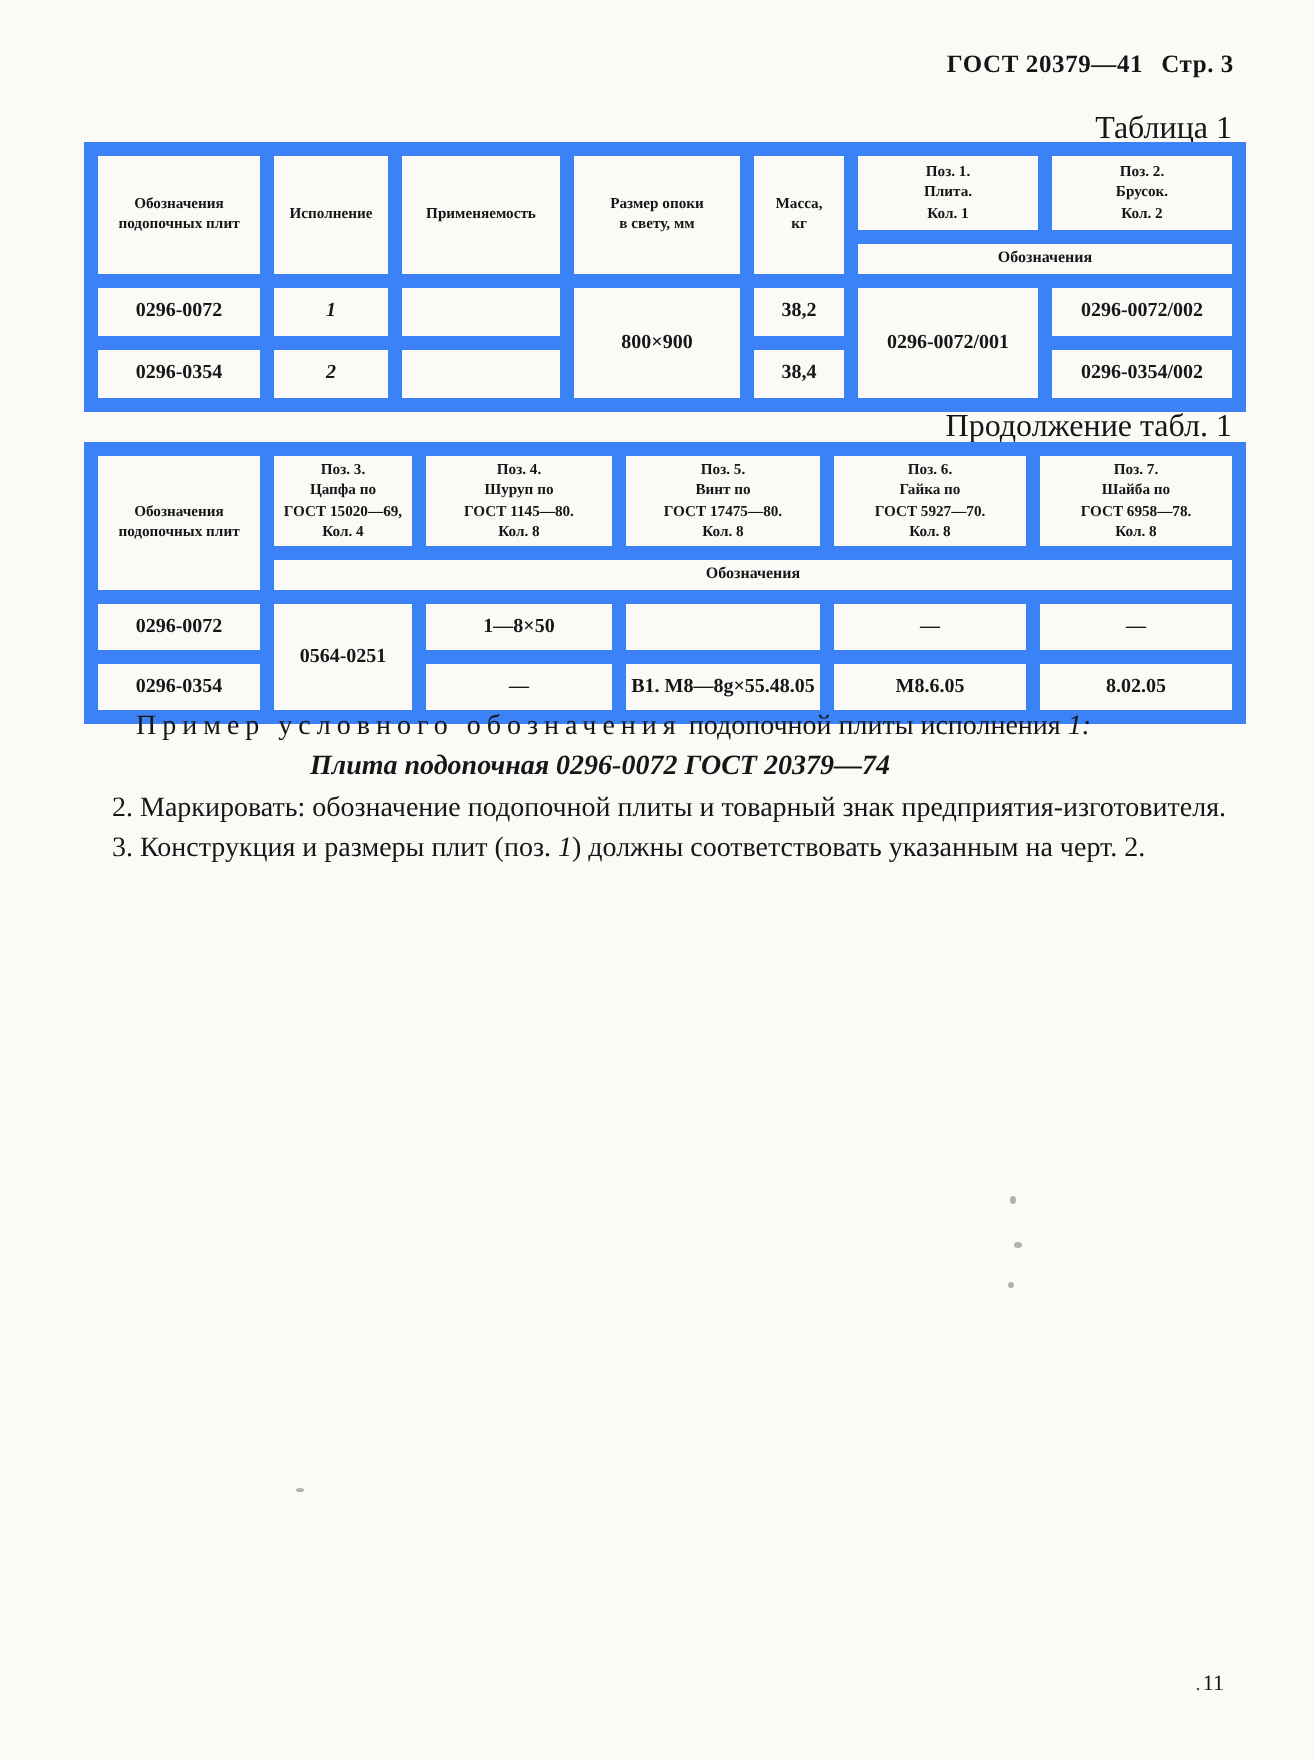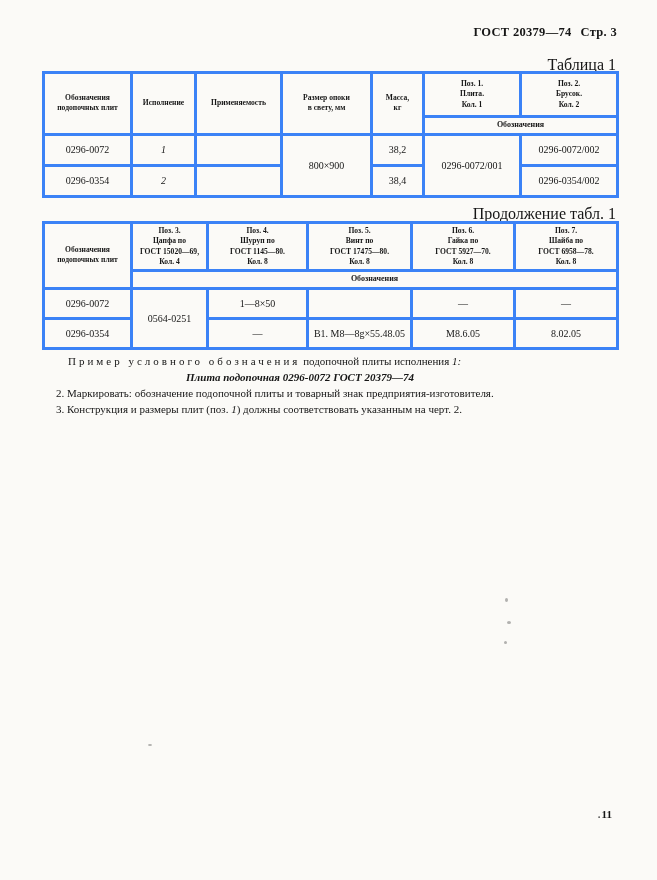--- a/index.html
+++ b/index.html
@@ -24,65 +24,65 @@
   .cap2 { top: 205px; }
 
   
   table {
     position: absolute; left: 42px; width: 574px;
     border-collapse: collapse; table-layout: fixed;
     border: 1px solid #262626; border-top: 2px solid #1d1d1d;
   }
   #table1 { top: 71px; }
   #table2 { top: 221px; }
-  th, td { border: 3px solid #3b82f6; overflow: hidden; }
+  th, td { border: 7px solid #3b82f6; overflow: hidden; }
   th {
     font-size: 7.6px; font-weight: 700; line-height: 1.35;
     white-space: pre-line; text-align: center; vertical-align: middle;
     padding: 2px 1px;
   }
   th.sub { font-size: 8px; }
   td {
-    font-size: 10px; font-weight: 400; text-align: center;
+    font-size: 10px; font-weight: 700; text-align: center;
     vertical-align: middle; padding: 2px 2px; white-space: nowrap;
   }
   #table1 tr:nth-child(1) { height: 44px; }
   #table1 tr:nth-child(2) { height: 13px; }
   #table1 tr:nth-child(3), #table1 tr:nth-child(4) { height: 31px; }
   #table2 tr:nth-child(1) { height: 46px; }
   #table2 tr:nth-child(2) { height: 12px; }
   #table2 tr:nth-child(3), #table2 tr:nth-child(4) { height: 30px; }
   .ital { font-style: italic; }
 
   
-  .notes { position: absolute; left: 42px; top: 354px; width: 574px; font-size: 11px; line-height: 1.45; }
+  .notes { position: absolute; left: 42px; top: 354px; width: 574px; font-size: 14px; line-height: 1.45; }
   .notes p { margin: 0; }
   .example-line { text-indent: 26px; }
   .spaced { letter-spacing: 3px; }
   .desig-line { text-align: center; font-weight: 700; font-style: italic; padding-right: 58px; }
   .note-item { text-indent: 14px; }
 
   
-  .page-number { position: absolute; top: 808px; right: 45px; font-size: 11px; font-weight: 700; }
+  .page-number { position: absolute; top: 836px; right: 45px; font-size: 11px; font-weight: 400; }
   .page-number::before { content: "."; margin-right: 1px; color: #555; }
 
   
   .speck { position: absolute; background: rgba(40,40,40,.35); border-radius: 50%; }
   .s1 { left: 505px; top: 598px; width: 3px; height: 4px; }
   .s2 { left: 507px; top: 621px; width: 4px; height: 3px; }
   .s3 { left: 504px; top: 641px; width: 3px; height: 3px; }
   .s4 { left: 148px; top: 744px; width: 4px; height: 2px; }
 </style>
 </head>
 <body>
 
 <div class="page">
 
   <div class="doc-header">
-    <span>ГОСТ 20379—74</span><span class="pg">Стр. 3</span>
+    <span>ГОСТ 20379—41</span><span class="pg">Стр. 3</span>
   </div>
 
   <div class="tbl-caption cap1">Таблица 1</div>
 
   <table id="table1">
     <colgroup>
       <col style="width:88px">
         <col style="width:64px">
         <col style="width:86px">
       <col style="width:90px">

